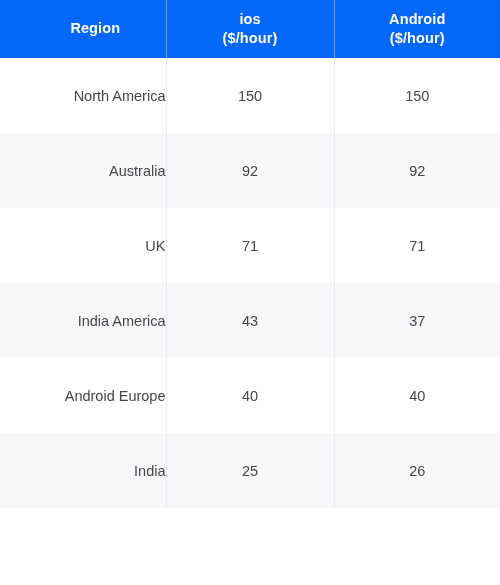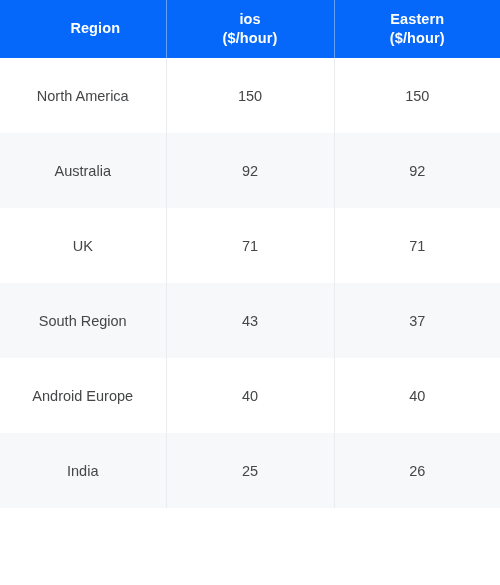--- a/index.html
+++ b/index.html
@@ -58,21 +58,21 @@
   .rate-table tbody td {
     color: #444648;
     font-size: 14.5px;
     font-weight: normal;
     vertical-align: middle;
     padding: 0;
     box-sizing: border-box;
   }
   .cell-region {
     width: 166px;
-    text-align: center;
+    text-align: right;
     padding-left: 28px;
   }
   .cell-ios {
     width: 168px;
     text-align: center;
     border-left: 1px solid #ebecf0;
     border-right: 1px solid #ebecf0;
   }
   .cell-android {
     width: 166px;
@@ -86,21 +86,21 @@
   <thead>
     <tr>
       <th class="col-region">
         <span>Region</span>
       </th>
       <th class="col-ios">
         <span>ios</span>
         <span class="hdr-line2">($/hour)</span>
       </th>
       <th class="col-android">
-        <span>Eastern</span>
+        <span>Android</span>
         <span class="hdr-line2">($/hour)</span>
       </th>
     </tr>
   </thead>
   <tbody>
     <tr>
       <td class="cell-region">North America</td>
       <td class="cell-ios">150</td>
       <td class="cell-android">150</td>
     </tr>
@@ -108,21 +108,21 @@
       <td class="cell-region">Australia</td>
       <td class="cell-ios">92</td>
       <td class="cell-android">92</td>
     </tr>
     <tr>
       <td class="cell-region">UK</td>
       <td class="cell-ios">71</td>
       <td class="cell-android">71</td>
     </tr>
     <tr class="alt">
-      <td class="cell-region">South Region</td>
+      <td class="cell-region">India America</td>
       <td class="cell-ios">43</td>
       <td class="cell-android">37</td>
     </tr>
     <tr>
       <td class="cell-region">Android Europe</td>
       <td class="cell-ios">40</td>
       <td class="cell-android">40</td>
     </tr>
     <tr class="alt">
       <td class="cell-region">India</td>

